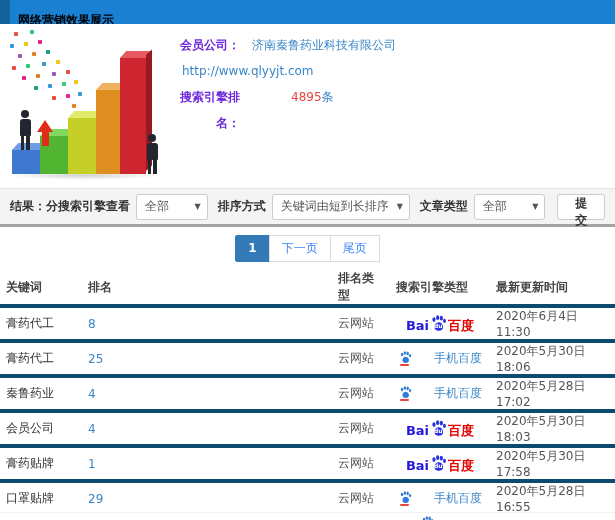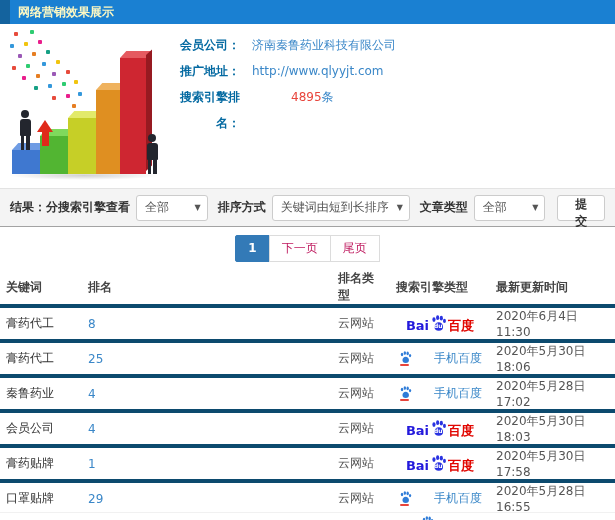--- a/index.html
+++ b/index.html
@@ -3,21 +3,21 @@
 <meta charset="utf-8">
 <style>
   * { margin:0; padding:0; box-sizing:border-box; }
   html,body { width:615px; height:520px; overflow:hidden; background:#fff;
     font-family:"DejaVu Sans","Liberation Sans",sans-serif; font-size:12px; color:#555; }
   .page { position:relative; width:615px; height:520px; background:#fff; overflow:hidden; }
 
   
   .hdr { position:absolute; top:0; left:0; width:615px; height:24px; background:#1a80d2; }
   .hdr-accent { position:absolute; left:0; top:0; width:10px; height:24px; background:#14639e; }
-  .hdr-title { position:absolute; left:18px; top:0; line-height:24px; color:#fef9c3; font-weight:bold; font-size:12px; }
+  .hdr-title { position:absolute; left:18px; top:8px; line-height:24px; color:#000000; font-weight:bold; font-size:12px; }
 
   
   .info { position:absolute; top:24px; left:0; width:615px; height:164px; background:#fff; }
   .illu { position:absolute; left:4px; top:6px; width:166px; height:152px; }
   .bar { position:absolute; bottom:8px; }
   .bar .front { position:absolute; left:0; bottom:0; width:100%; height:100%; }
   .bar .top { position:absolute; left:0; top:-7px; width:100%; height:7px; transform:skewX(-42deg); transform-origin:0 100%; }
   .bar .side { position:absolute; left:100%; top:-3px; width:6px; height:100%; transform:skewY(-42deg); transform-origin:0 0; }
   .shadow { position:absolute; left:4px; bottom:2px; width:152px; height:9px; border-radius:50%;
     background:radial-gradient(ellipse at center, rgba(0,0,0,.18), rgba(0,0,0,0) 70%); }
@@ -26,43 +26,43 @@
   .arrow .head { width:0; height:0; border-left:8px solid transparent; border-right:8px solid transparent; border-bottom:12px solid #e02a1a; }
   .arrow .shaft { width:7px; height:14px; background:#e02a1a; margin:0 auto; }
   .person { position:absolute; width:14px; }
   .person .head { width:8px; height:8px; border-radius:50%; background:#23262e; margin:0 auto; }
   .person .torso { width:11px; height:17px; background:#23262e; border-radius:3px 3px 1px 1px; margin:1px auto 0; }
   .person .legs { display:flex; justify-content:center; gap:2px; }
   .person .legs b { width:3.5px; height:14px; background:#23262e; display:block; }
 
   .info-list { position:absolute; left:170px; top:8px; width:440px; }
   .info-row { display:flex; height:26px; line-height:26px; }
-  .info-label { width:70px; text-align:right; font-weight:bold; color:#0369a1; flex:0 0 70px; }
+  .info-label { width:70px; text-align:right; font-weight:bold; color:#6d28d9; flex:0 0 70px; }
   .info-value { margin-left:12px; color:#555; }
   .lnk { color:#3a87c8; cursor:pointer; text-decoration:none; }
   .cnt-red { color:#e8453c;margin-left:39px; }
   .cnt-unit { color:#3a87c8; }
 
   
   .fbar { position:absolute; top:188px; left:0; width:615px; height:39px; background:#f4f4f4;
-    border-top:1px solid #e3e3e3; border-bottom:1px solid #a3a3a3; display:flex; align-items:center; padding:0 10px; }
+    border-top:1px solid #e3e3e3; border-bottom:3px solid #a3a3a3; display:flex; align-items:center; padding:0 10px; }
   .fbar .flab { font-weight:bold; color:#333; white-space:nowrap; }
   .fbar .spacer { flex:1; }
   .sel { height:26px; background:#fff; border:1px solid #ccc; border-radius:3px; display:flex; align-items:center;
     padding:0 6px 0 8px; margin:0 10px 0 6px; color:#555; cursor:pointer; white-space:nowrap; }
   .sel .caret { margin-left:auto; padding-left:8px; font-size:8px; color:#555; }
   .btn-submit { height:26px; padding:0 12px; background:#fff; border:1px solid #ccc; border-radius:3px;
     color:#333; font-weight:bold; cursor:pointer; font-size:12px; margin-left:2px; }
 
   
   .pag-wrap { position:absolute; top:227px; left:0; width:615px; height:43px; background:#fff;
     display:flex; align-items:center; justify-content:center; }
   .pag { display:inline-flex; }
   .pag .p { height:27px; line-height:25px; padding:0 12px; border:1px solid #dcdcdc; background:#fff;
-    color:#be185d; cursor:pointer; margin-left:-1px; }
+    color:#3b82f6; cursor:pointer; margin-left:-1px; }
   .pag .p.active { background:#337ab7; border-color:#337ab7; color:#fff; font-weight:bold; margin-left:0; border-radius:2px 0 0 2px; }
 
   
   .tbl { position:absolute; top:270px; left:0; width:615px; border-collapse:collapse; table-layout:fixed; }
   .tbl th { height:26px; text-align:left; font-weight:bold; color:#444; font-size:12px; padding:0 6px; }
   .tbl td { height:27px; padding:0 6px; font-size:12px; color:#555; border-top:4px solid #0c4a6e; }
   .tbl td.kw { color:#333; }
   .tbl td.rk { color:#3a87c8; }
   .tbl td.eng, .tbl th.eng-h { text-align:left; }
   .tbl td.eng { text-align:center; }
@@ -169,21 +169,20 @@
           </div>
       </div>
     </div>
 
     <div class="info-list">
       <div class="info-row">
         <span class="info-label">会员公司：</span>
         <span class="info-value"><a class="lnk">济南秦鲁药业科技有限公司</a></span>
       </div>
       <div class="info-row">
-        <span class="info-label">推广地址：</span>
         <span class="info-value"><a class="lnk">http://www.qlyyjt.com</a></span>
       </div>
       <div class="info-row">
         <span class="info-label">搜索引擎排名：</span>
         <span class="info-value">
           <span class="cnt-red">4895</span><span class="cnt-unit">条</span>
         </span>
       </div>
     </div>
   </div>

